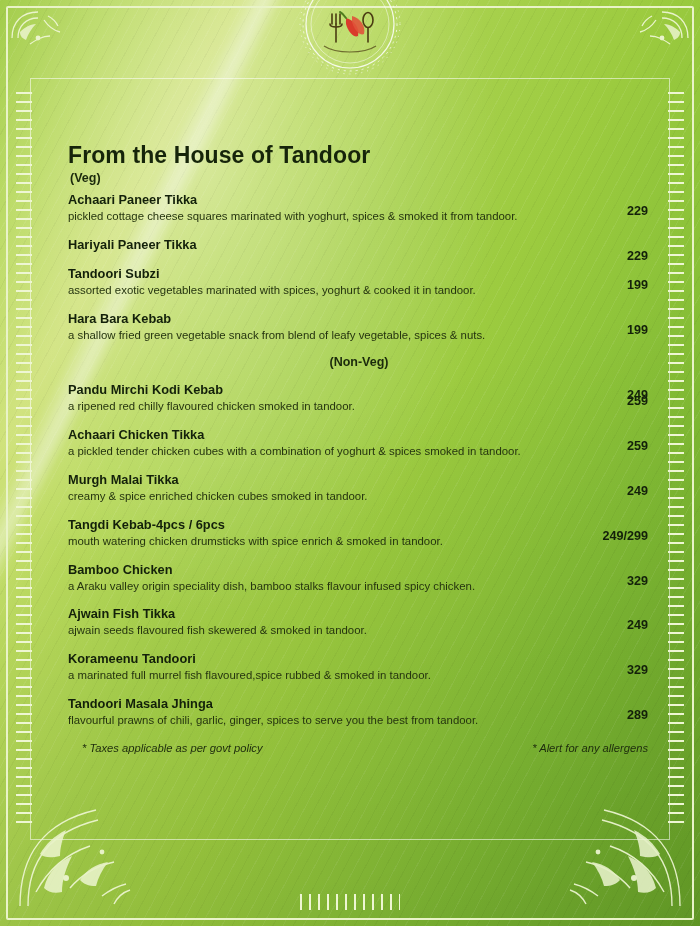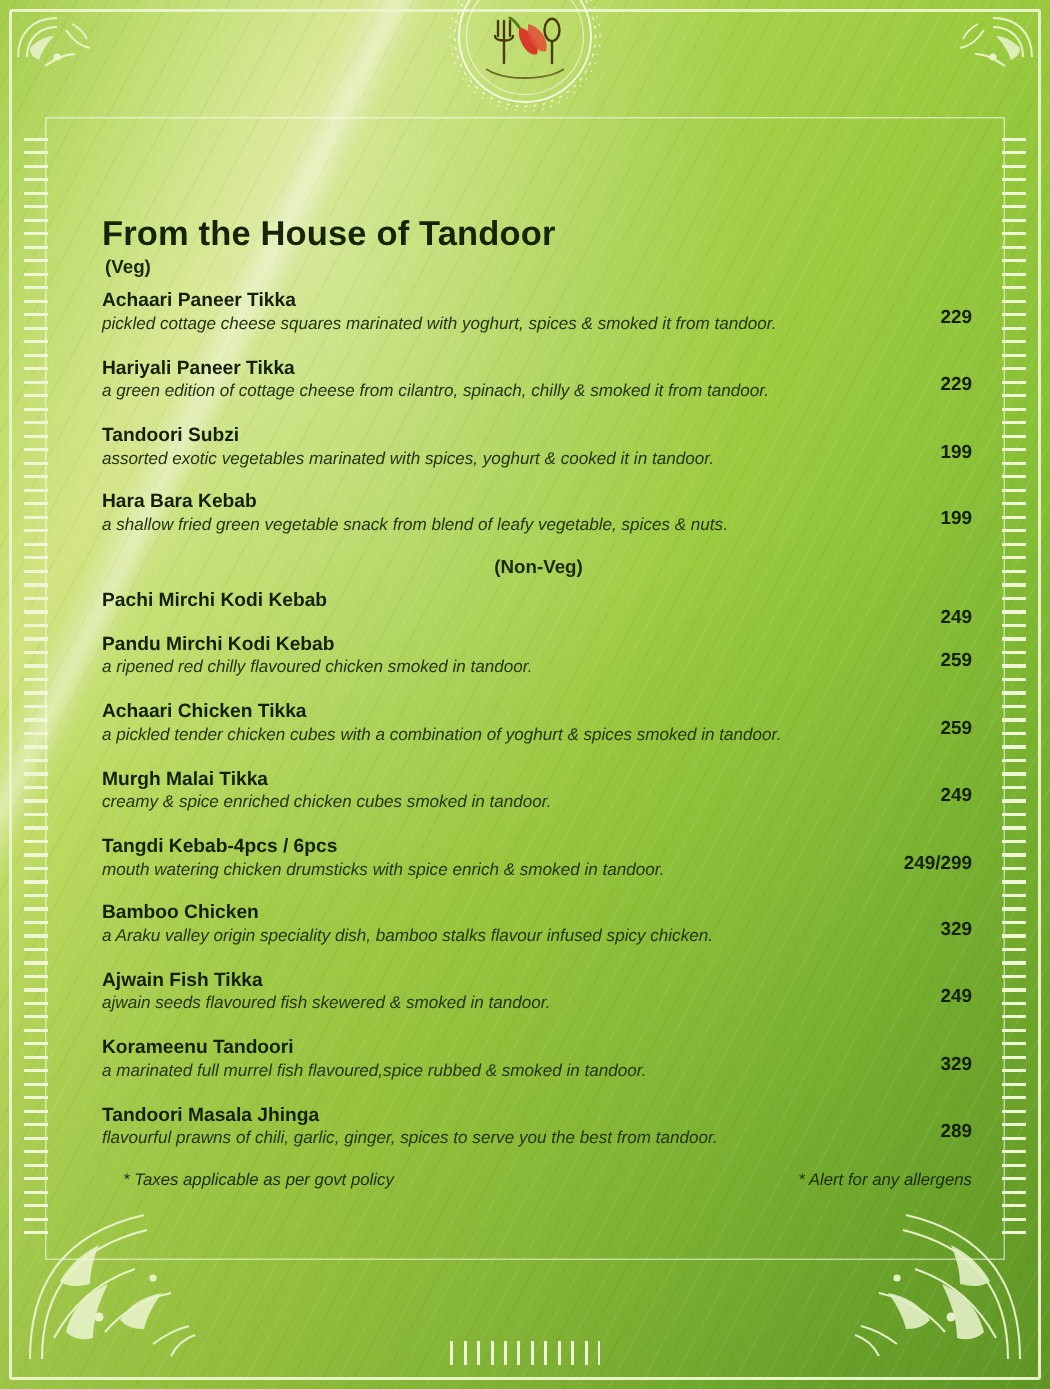--- a/index.html
+++ b/index.html
@@ -157,21 +157,20 @@
   }
   .item-name {
     font-size: 12.8px;
     font-weight: 700;
     color: #13200a;
     line-height: 1.25;
     margin-bottom: 1px;
   }
   .item-desc {
     font-size: 11.4px;
-    font-style: italic;
     color: #25340f;
     line-height: 1.3;
   }
   .item-price {
     position: absolute;
     right: 0; top: 12px;
     font-size: 12.6px;
     font-weight: 700;
     color: #13200a;
     white-space: nowrap;
@@ -290,38 +289,36 @@
     <h1 class="section-title">From the House of Tandoor</h1>
     <div class="veg-label">(Veg)</div>
 
     <div class="item">
       <div class="item-name">Achaari Paneer Tikka</div>
       <div class="item-desc">pickled cottage cheese squares marinated with yoghurt, spices &amp; smoked it from tandoor.</div>
       <div class="item-price">229</div>
     </div>
     <div class="item">
       <div class="item-name">Hariyali Paneer Tikka</div>
-      <div class="item-desc">a green edition of cottage cheese from cilantro, spinach, chilly &amp; smoked it from tandoor.</div>
       <div class="item-price">229</div>
     </div>
     <div class="item">
       <div class="item-name">Tandoori Subzi</div>
       <div class="item-desc">assorted exotic vegetables marinated with spices, yoghurt &amp; cooked it in tandoor.</div>
       <div class="item-price">199</div>
     </div>
     <div class="item">
       <div class="item-name">Hara Bara Kebab</div>
       <div class="item-desc">a shallow fried green vegetable snack from blend of leafy vegetable, spices &amp; nuts.</div>
       <div class="item-price">199</div>
     </div>
 
     <div class="veg-label second">(Non-Veg)</div>
 
     <div class="item">
-      <div class="item-name">Pachi Mirchi Kodi Kebab</div>
       <div class="item-price">249</div>
     </div>
     <div class="item">
       <div class="item-name">Pandu Mirchi Kodi Kebab</div>
       <div class="item-desc">a ripened red chilly flavoured chicken smoked in tandoor.</div>
       <div class="item-price">259</div>
     </div>
     <div class="item">
       <div class="item-name">Achaari Chicken Tikka</div>
       <div class="item-desc">a pickled tender chicken cubes with a combination of yoghurt &amp; spices smoked in tandoor.</div>

